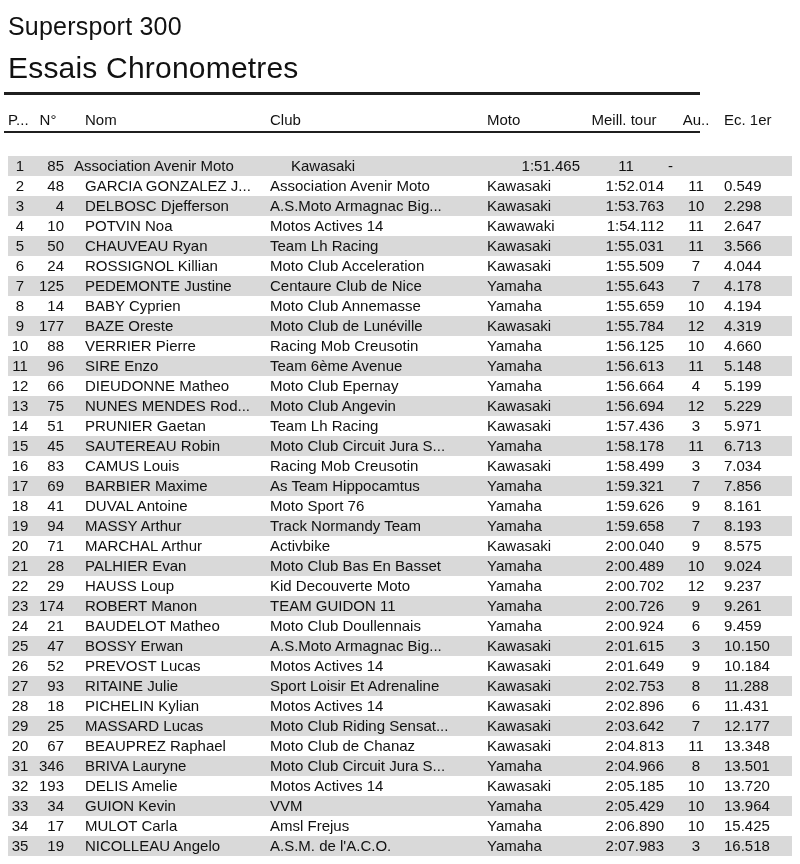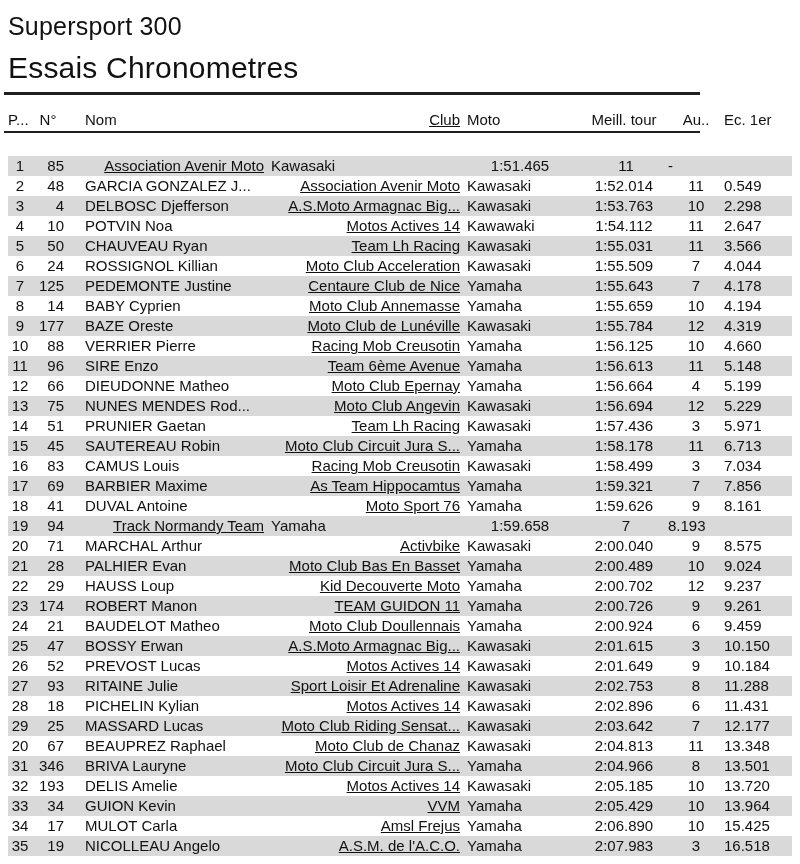--- a/index.html
+++ b/index.html
@@ -63,23 +63,23 @@
   .rows { margin-top: 23px; }
   .row {
     height: 20px;
     line-height: 20px;
   }
   .row.stripe { background: #d9d9d9; }
 
   .c-pos  { text-align: center; }
   .c-num  { text-align: right; padding-right: 4px; }
   .c-name { text-align: left;  padding-left: 17px; }
-  .c-club { text-align: right;  padding-left: 6px; text-decoration: underline; }
-  .c-moto { text-align: left;  padding-left: 7px; }
-  .c-best { text-align: center; padding-right: 4px; }
+  .c-club { text-align: left;  padding-left: 6px; }
+  .c-moto { text-align: left;  padding-left: 7px; margin-left: 20px; }
+  .c-best { text-align: right; padding-right: 4px; }
   .c-lap  { text-align: center; }
   .c-gap  { text-align: left; padding-right: 2px; }
 
   .h-pos  { text-align: left; }
   .h-num  { text-align: center; }
   .h-best { text-align: center; }
 </style>
 </head>
 <body>
 
@@ -279,20 +279,21 @@
     <div class="c-name">DUVAL Antoine</div>
     <div class="c-club">Moto Sport 76</div>
     <div class="c-moto">Yamaha</div>
     <div class="c-best">1:59.626</div>
     <div class="c-lap">9</div>
     <div class="c-gap">8.161</div>
   </div>
       <div class="grid row stripe">
     <div class="c-pos">19</div>
     <div class="c-num">94</div>
+    <div class="c-name">MASSY Arthur</div>
     <div class="c-club">Track Normandy Team</div>
     <div class="c-moto">Yamaha</div>
     <div class="c-best">1:59.658</div>
     <div class="c-lap">7</div>
     <div class="c-gap">8.193</div>
   </div>
       <div class="grid row">
     <div class="c-pos">20</div>
     <div class="c-num">71</div>
     <div class="c-name">MARCHAL Arthur</div>

